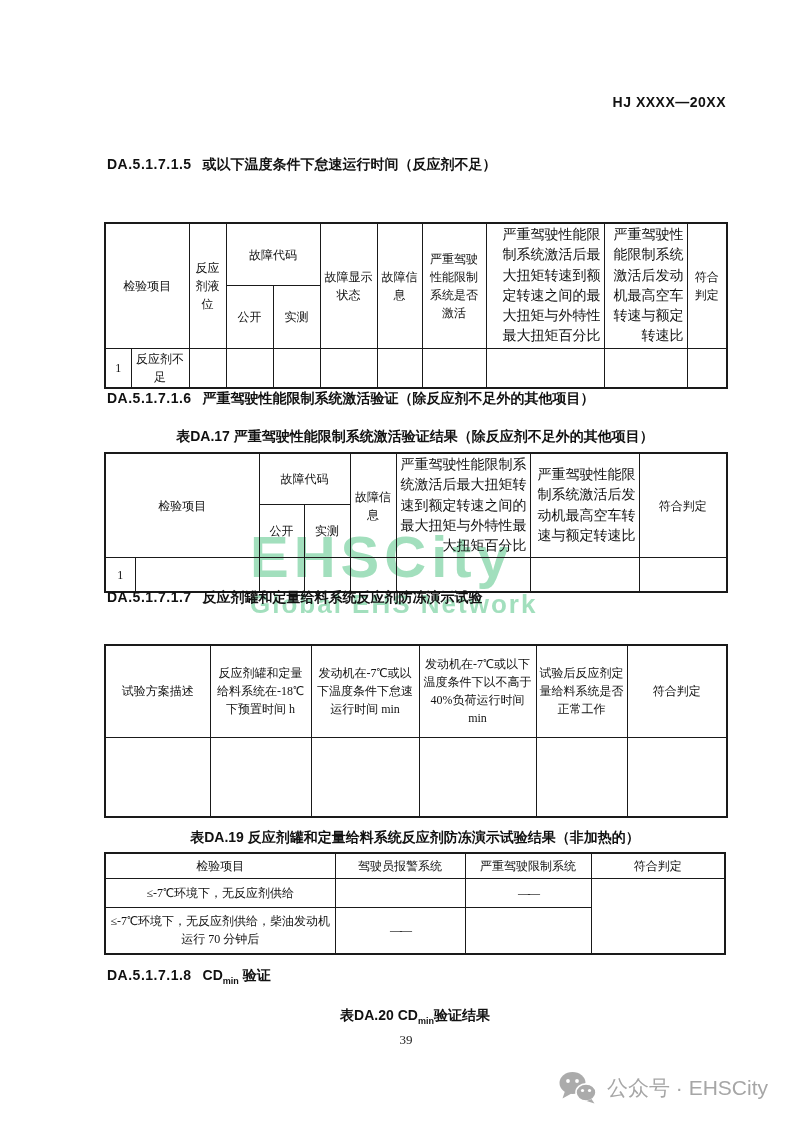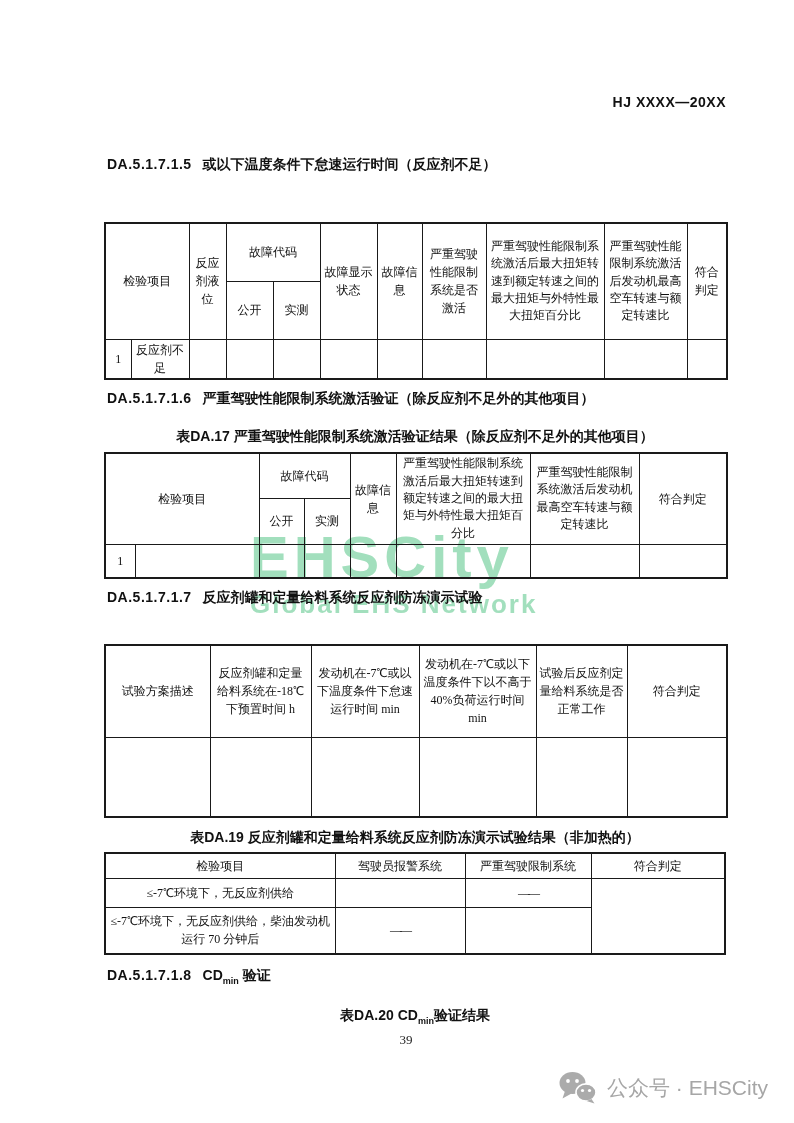--- a/index.html
+++ b/index.html
@@ -17,21 +17,21 @@
 
   .tbl-title{position:absolute;left:104px;width:622px;text-align:center;z-index:2;
     font-family:"Liberation Sans",sans-serif;font-weight:bold;font-size:14px;}
   .tbl-title sub{font-size:9px;}
 
   table.tbl{position:absolute;z-index:1;border-collapse:collapse;table-layout:fixed;
     border:2px solid #1a1a1a;background:transparent;}
   table.tbl th,table.tbl td{border:1px solid #1a1a1a;font-weight:normal;
     text-align:center;vertical-align:middle;font-size:12px;line-height:1.5;
     padding:1px 3px;font-family:"Liberation Serif",serif;color:#111;background:transparent;}
-  table.tbl th.small{font-size:12px;line-height:1.45;}
+  table.tbl th.small{font-size:14px;line-height:1.45;text-align:right;}
   .dash{letter-spacing:-2px;}
 
   .watermark{position:absolute;left:250px;top:522px;z-index:0;opacity:.72;
     font-family:"Liberation Sans",sans-serif;font-weight:bold;line-height:1;color:#7fd3a4;}
   .wm-line1{font-size:58px;letter-spacing:5px;margin-top:6px;}
   .wm-line2{font-size:26px;letter-spacing:2px;margin-top:5px;}
 
   .pageno{position:absolute;top:1032px;left:0;width:812px;text-align:center;z-index:2;
     font-size:13px;font-family:"Liberation Serif",serif;color:#222;}
 

